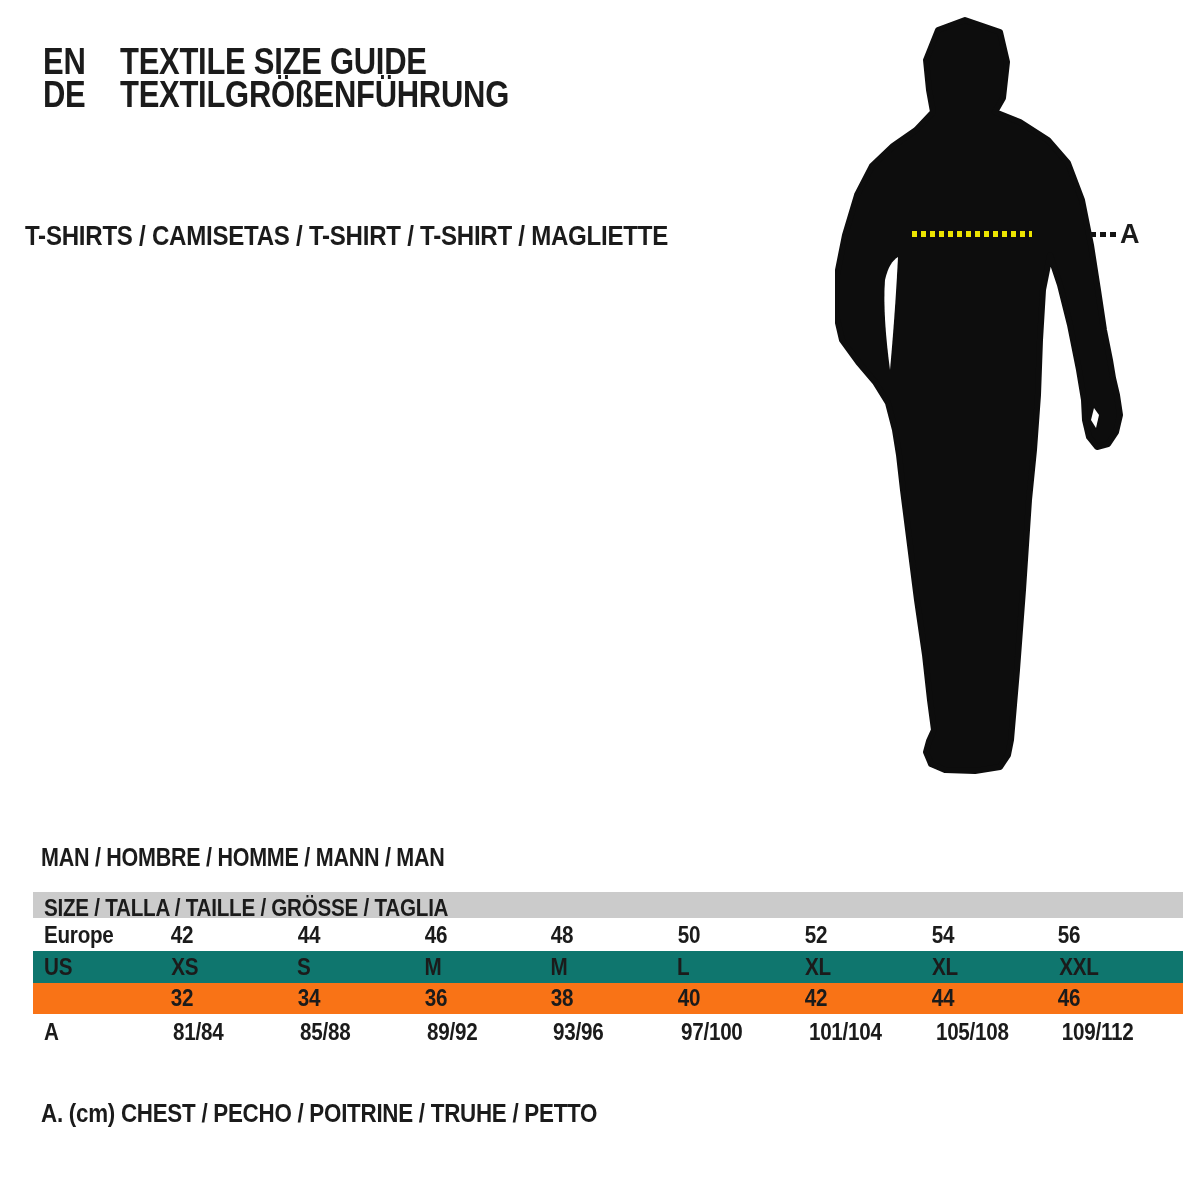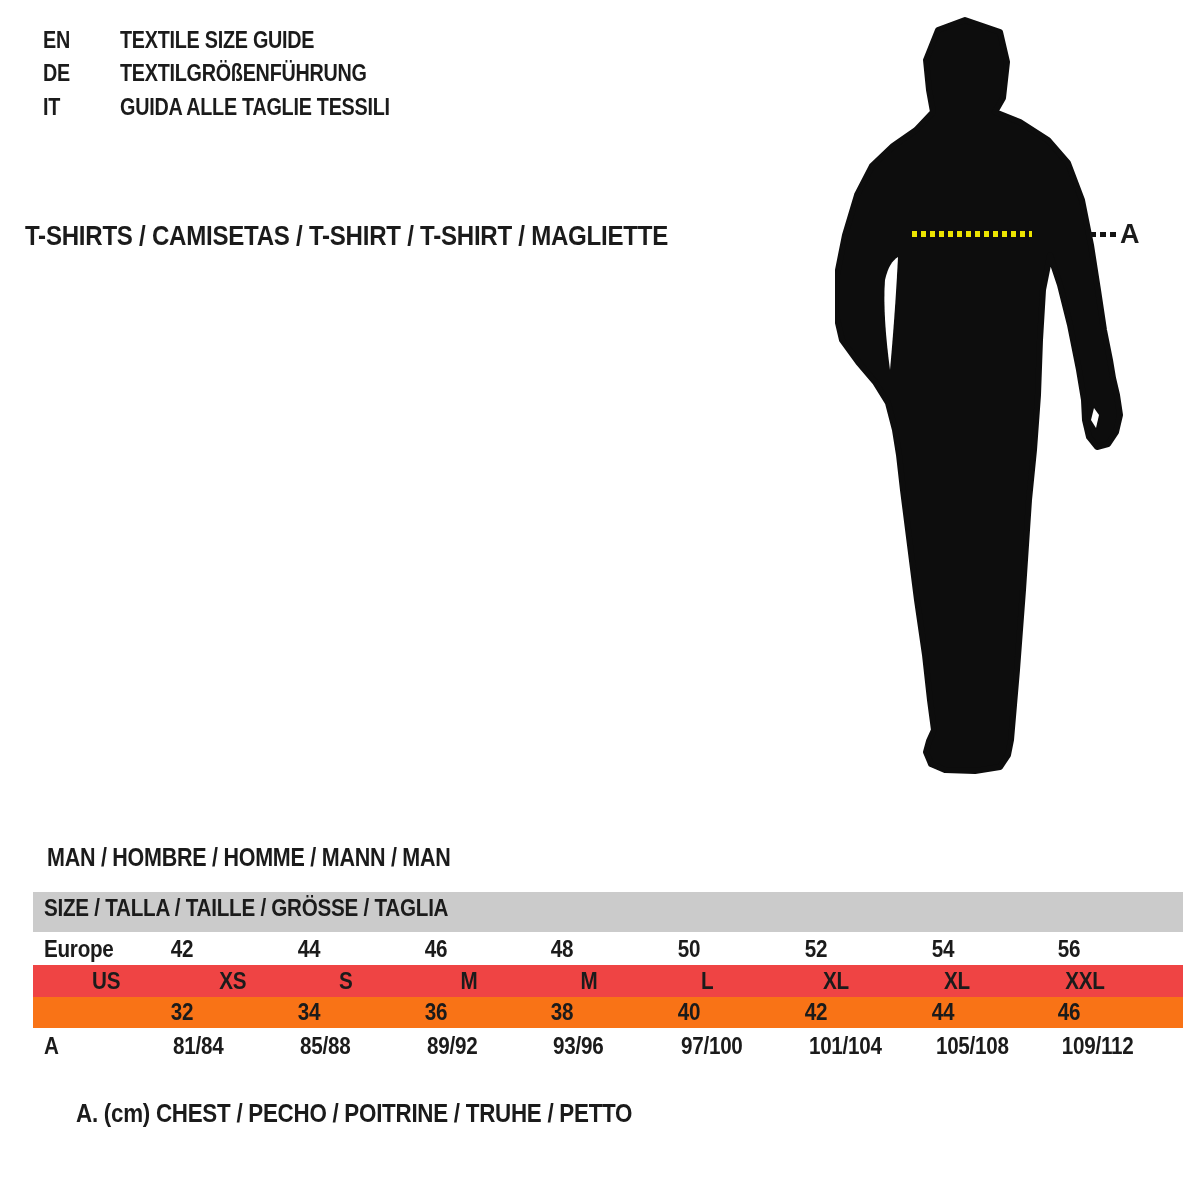--- a/index.html
+++ b/index.html
@@ -13,65 +13,61 @@
     overflow:hidden;
     -webkit-font-smoothing:antialiased;
   }
   .abs { position:absolute; }
   .b { font-weight:700; }
   
   .cond  { display:inline-block; transform:scaleX(.86); transform-origin:0 50%; white-space:nowrap; letter-spacing:-.3px; }
   .condc { display:inline-block; transform:scaleX(.86); transform-origin:50% 50%; white-space:nowrap; letter-spacing:-.3px; }
 
   
-  .lang-block { left:43px; top:24px; font-size:23px; line-height:33.4px; }
+  .lang-block { left:43px; top:45px; font-size:36px; line-height:33.4px; }
   .lang-row { display:flex; }
   .lang-code { width:77px; flex:0 0 77px; }
 
   
   .cat-block { left:25px; top:219px; font-size:28px; line-height:33.5px; }
 
   
   .figure-svg { left:835px; top:15px; width:290px; height:760px; color:#0d0d0d; }
   .chest-dots { left:912px; top:231px; width:120px; height:6px; }
   .a-dashes   { left:1090px; top:232px; width:28px; height:5px;
                 background:repeating-linear-gradient(90deg,#141414 0 6px,transparent 6px 10px); }
   .a-label    { left:1120px; top:219px; font-size:27px; }
 
   
-  .man-line { left:47px; top:843px; font-size:25px; }
+  .man-line { left:41px; top:843px; font-size:25px; }
 
   
   .size-table { left:33px; top:892px; width:1150px; font-size:24px; }
-  .t-head { height:40px; line-height:31px; padding-left:11px; }
+  .t-head { height:26px; line-height:31px; padding-left:11px; }
   .t-row  { display:grid; grid-template-columns:136px repeat(8,1fr); align-items:center; }
   .t-row.r-europe { height:33px; }
   .t-row.r-band   { height:31.5px; }
   .t-row.r-a      { height:35px; }
   .t-label { padding-left:11px; text-align:left; }
   .t-cell  { text-align:left; }
 
   
-  .footer-note { left:41px; top:1098px; font-size:26px;margin-left:35px; }
+  .footer-note { left:41px; top:1098px; font-size:26px; }
 </style>
 </head>
 <body style="background: rgb(255, 255, 255); color: rgb(27, 27, 27);">
 
 <div class="abs lang-block b">
   <div class="lang-row">
     <span class="lang-code"><span class="cond">EN</span></span>
     <span class="cond">TEXTILE SIZE GUIDE</span>
   </div>
   <div class="lang-row">
     <span class="lang-code"><span class="cond">DE</span></span>
     <span class="cond">TEXTILGRÖßENFÜHRUNG</span>
-  </div>
-  <div class="lang-row">
-    <span class="lang-code"><span class="cond">IT</span></span>
-    <span class="cond">GUIDA ALLE TAGLIE TESSILI</span>
   </div>
 </div>
 
 <div class="abs cat-block b">
   <div><span class="cond">T-SHIRTS / CAMISETAS / T-SHIRT / T-SHIRT / MAGLIETTE</span></div>
 </div>
 
 <svg class="abs figure-svg" viewBox="0 0 290 760" xmlns="http://www.w3.org/2000/svg" aria-hidden="true" style="color: rgb(13, 13, 13);">
   <path fill="currentColor" stroke="currentColor" stroke-width="6" stroke-linejoin="round" stroke-linecap="round" d="
     M130,5 L165,17 172,47 168,83 160,97 185,107 213,125 233,148
@@ -106,21 +102,21 @@
     <span class="t-cell"><span class="condc">42</span></span>
     <span class="t-cell"><span class="condc">44</span></span>
     <span class="t-cell"><span class="condc">46</span></span>
     <span class="t-cell"><span class="condc">48</span></span>
     <span class="t-cell"><span class="condc">50</span></span>
     <span class="t-cell"><span class="condc">52</span></span>
     <span class="t-cell"><span class="condc">54</span></span>
     <span class="t-cell"><span class="condc">56</span></span>
   </div>
 
-  <div class="t-row r-band" style="background: #ef4444; padding-left: 48px;">
+  <div class="t-row r-band" style="background: #0f766e;">
     <span class="t-label"><span class="cond">US</span></span>
     <span class="t-cell"><span class="condc">XS</span></span>
     <span class="t-cell"><span class="condc">S</span></span>
     <span class="t-cell"><span class="condc">M</span></span>
     <span class="t-cell"><span class="condc">M</span></span>
     <span class="t-cell"><span class="condc">L</span></span>
     <span class="t-cell"><span class="condc">XL</span></span>
     <span class="t-cell"><span class="condc">XL</span></span>
     <span class="t-cell"><span class="condc">XXL</span></span>
   </div>

